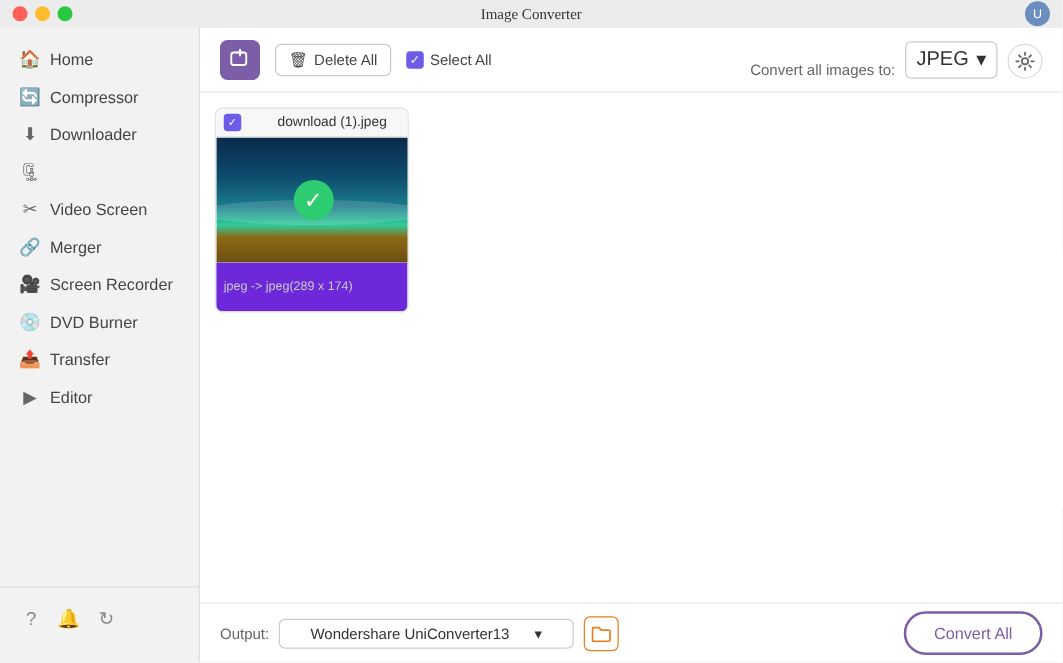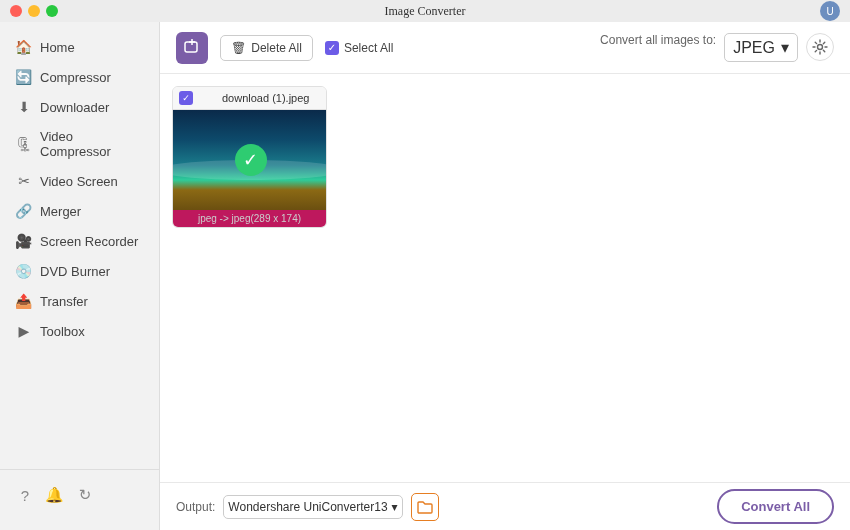--- a/index.html
+++ b/index.html
@@ -178,21 +178,21 @@
       background: #6c5ce7;
       display: flex;
       align-items: center;
       justify-content: center;
       color: white;
       font-size: 10px;
     }
     .toolbar-right {
       margin-left: auto;
       display: flex;
-      align-items: flex-start;
+      align-items: flex-end;
       gap: 8px;
     }
     .convert-label {
       font-size: 12px;
       color: #666;
     }
     .format-select {
       display: flex;
       align-items: center;
       border: 1px solid #ccc;
@@ -301,47 +301,47 @@
       height: 32px;
       border-radius: 50%;
       background: #2ecc71;
       display: flex;
       align-items: center;
       justify-content: center;
       color: white;
       font-size: 18px;
     }
     .file-info {
-      background: #be185d;
-      padding: 3px 6px;
+      background: #6d28d9;
+      padding: 14px 6px;
       font-size: 10px;
       color: #ccc;
-      text-align: center;
+      text-align: left;
     }
 
     
     .content-footer {
       height: 48px;
       border-top: 1px solid #e8e8e8;
       display: flex;
       align-items: center;
       padding: 0 16px;
       gap: 8px;
     }
     .output-label {
       font-size: 12px;
       color: #666;
     }
     .output-path {
       display: flex;
       align-items: center;
-      gap: 4px;
+      gap: 20px;
       border: 1px solid #ccc;
       border-radius: 5px;
-      padding: 4px 4px;
+      padding: 4px 24px;
       font-size: 12px;
       color: #333;
       background: white;
       cursor: pointer;
     }
     .folder-btn {
       width: 28px;
       height: 28px;
       border: 1.5px solid #e67e22;
       border-radius: 5px;
@@ -353,21 +353,21 @@
       font-size: 14px;
     }
     .convert-all-btn {
       margin-left: auto;
       padding: 8px 22px;
       background: white;
       border: 2px solid #7b5ea7;
       border-radius: 20px;
       color: #7b5ea7;
       font-size: 13px;
-      font-weight: 700;
+      font-weight: 400;
       cursor: pointer;
     }
   </style>
 </head>
 <body>
 
 <div class="title-bar">
   <div class="traffic-lights">
     <div class="traffic-light tl-close"></div>
     <div class="traffic-light tl-min"></div>
@@ -389,21 +389,20 @@
     <div class="sidebar-item">
       <span class="sidebar-icon">🔄</span>
       <span>Compressor</span>
     </div>
     <div class="sidebar-item">
       <span class="sidebar-icon">⬇</span>
       <span>Downloader</span>
     </div>
     <div class="sidebar-item">
       <span class="sidebar-icon">🗜</span>
-      <span>Video Compressor</span>
     </div>
     <div class="sidebar-item">
       <span class="sidebar-icon">✂</span>
       <span>Video Screen</span>
     </div>
     <div class="sidebar-item">
       <span class="sidebar-icon">🔗</span>
       <span>Merger</span>
     </div>
     <div class="sidebar-item">
@@ -413,21 +412,21 @@
     <div class="sidebar-item">
       <span class="sidebar-icon">💿</span>
       <span>DVD Burner</span>
     </div>
     <div class="sidebar-item">
       <span class="sidebar-icon">📤</span>
       <span>Transfer</span>
     </div>
     <div class="sidebar-item">
       <span class="sidebar-icon">▶</span>
-      <span>Toolbox</span>
+      <span>Editor</span>
     </div>
 
     <div class="sidebar-bottom">
       <div class="sidebar-bottom-icons">
         <div class="bottom-icon">?</div>
         <div class="bottom-icon">🔔</div>
         <div class="bottom-icon">↻</div>
       </div>
     </div>
   </div>

